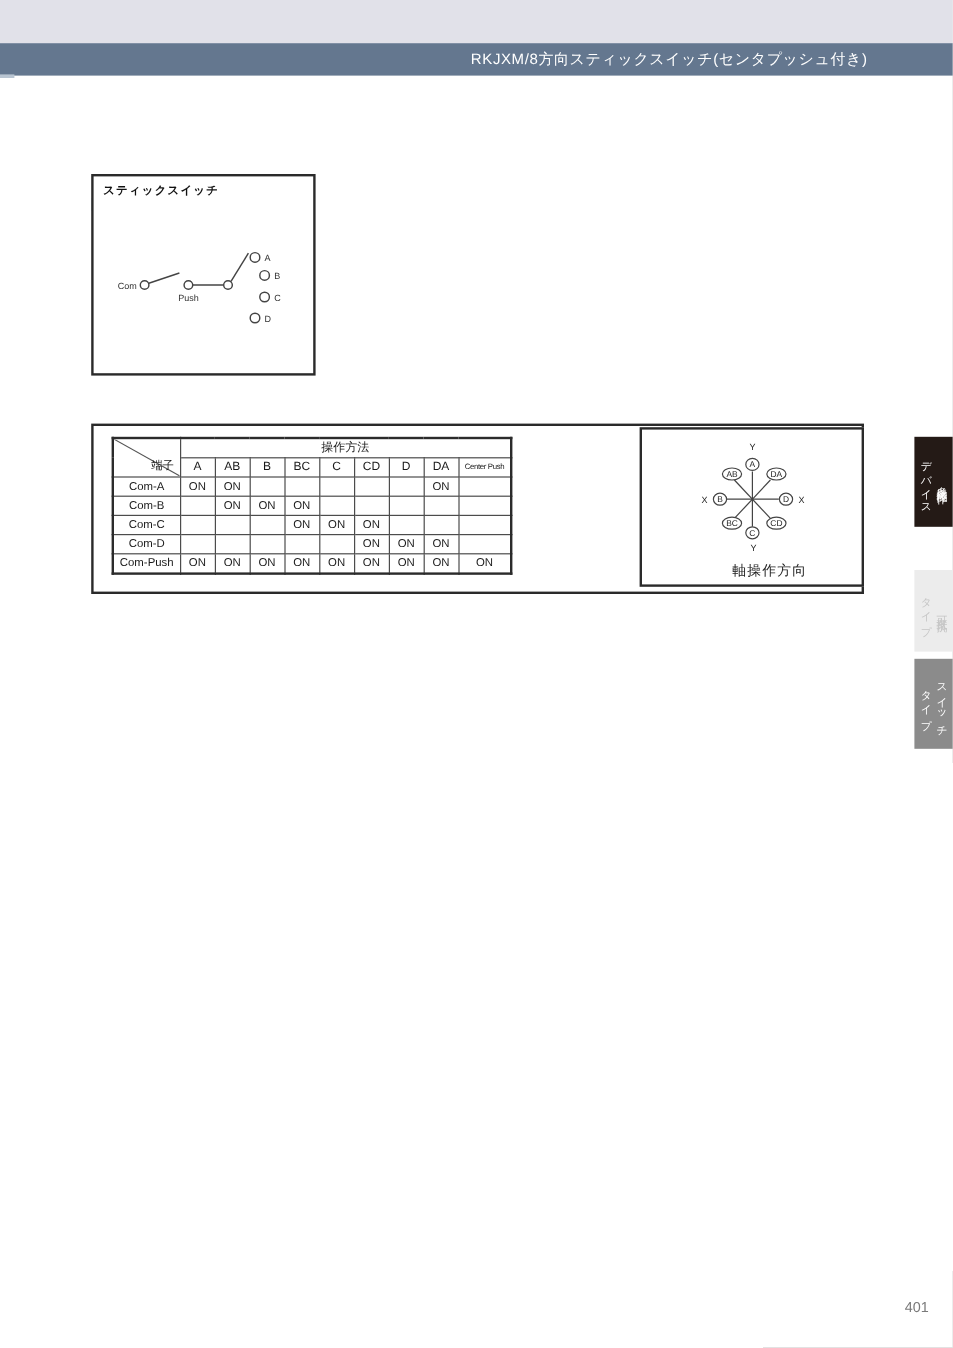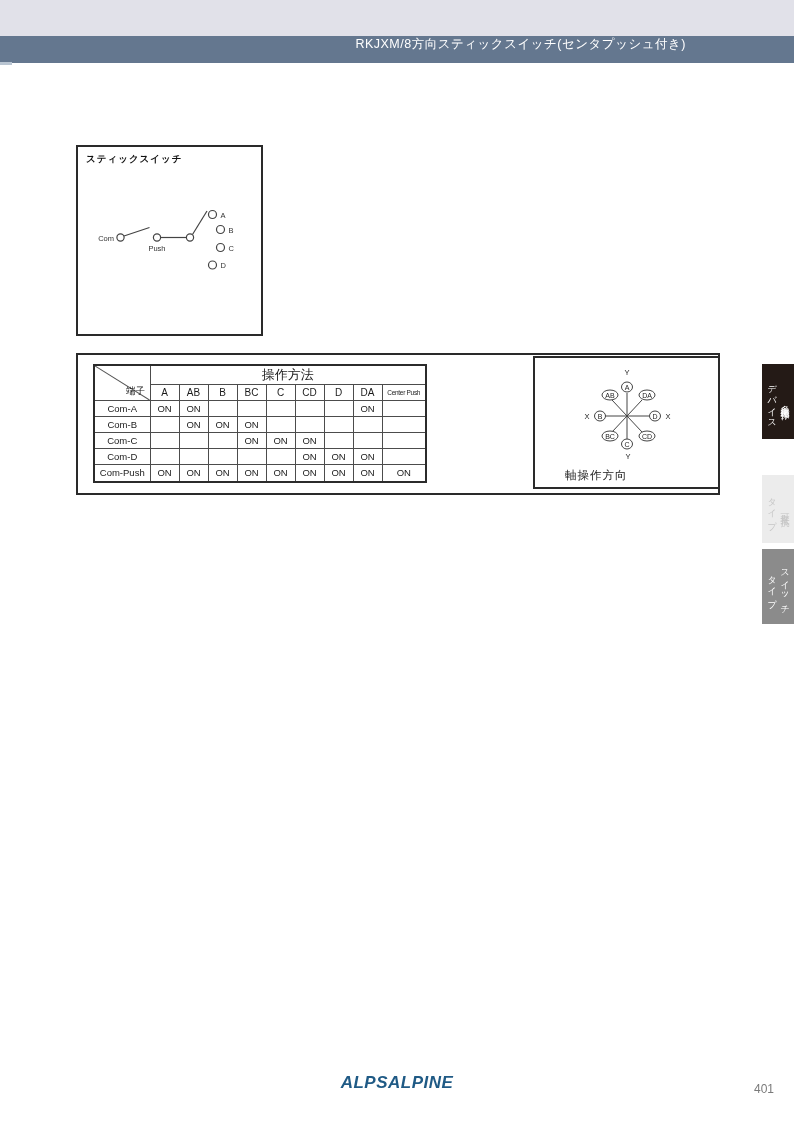--- a/index.html
+++ b/index.html
@@ -2,58 +2,58 @@
 <html><head>
 <meta charset="utf-8">
 <style>
   * { margin:0; padding:0; box-sizing:border-box; }
   body { background:#888; font-family:"Liberation Sans","DejaVu Sans",sans-serif; }
   .page { position:relative; width:794px; height:1123px; background:#ffffff; margin:0 auto; overflow:hidden; }
 
   
   .top-bar { position:absolute; left:0; top:0; width:794px; height:36px; background:#e1e1e9; }
   .title-bar { position:absolute; left:0; top:36px; width:794px; height:27px; background:#64778f;
-               display:flex; align-items:flex-start; justify-content:flex-end; padding-right:108px; }
+               display:flex; align-items:center; justify-content:flex-end; padding-right:71px; }
   .title-bar .title { color:#ffffff; font-size:12.5px; letter-spacing:0.5px; }
   .title-accent { position:absolute; left:0; top:62px; width:12px; height:3px; background:#b9c5d2; }
 
   
   .sec-head { position:absolute; display:flex; align-items:center;margin-top:37px; }
   .sec-head .sq { width:11px; height:11px; background:#1e6b96; margin-right:3px; }
   .sec-head .sec-label { font-size:13px; color:#1a1a1a; letter-spacing:1px; }
 
   
-  .circuit-box { position:absolute; left:76px; top:145px; width:187px; height:191px;
+  .circuit-box { position:absolute; left:76px; top:145px; width:187px; height:168px;
                  border:2px solid #2a2a2a; background:#fff; }
   .circuit-title { position:absolute; left:8px; top:6px; font-size:9.5px; font-weight:bold;
                    color:#111; letter-spacing:1px; }
   .circuit-box svg { position:absolute; left:0; top:0; }
 
   
   .chart-box { position:absolute; left:76px; top:353px; width:644px; height:142px;
                border:2px solid #2a2a2a; background:#fff; }
 
   
   table.out { position:absolute; left:15px; top:9px; border-collapse:collapse; table-layout:fixed; }
   table.out td, table.out th { border:1px solid #4c4c4c; text-align:center; vertical-align:middle;
                font-size:9.5px; color:#1a1a1a; padding:0; font-weight:normal; overflow:hidden; }
-  table.out th.group { font-size:13px; }
+  table.out th.group { font-size:10px; }
   table.out th.colh { font-size:10px; }
   table.out th.small { font-size:6.5px; letter-spacing:-0.3px; }
   table.out { border:2px solid #2b2b2b; }
   td.corner { position:relative; }
   td.corner svg { position:absolute; left:0; top:0; width:100%; height:100%; }
   .corner-label { position:absolute; left:3px; bottom:2px; font-size:9.5px; color:#1a1a1a;padding-left:28px; }
   td.rowlabel { font-size:9.5px; }
 
   
   .axis-box { position:absolute; left:455px; top:1px; width:187px; height:133px;
               border:2px solid #2a2a2a; background:#fff; }
   .axis-box svg { position:absolute; left:0; top:0; }
-  .axis-caption { position:absolute; left:0; bottom:4px; width:100%; 
+  .axis-caption { position:absolute; left:0; bottom:4px; width:100%; text-align:center;
                   font-size:11.5px; color:#222; letter-spacing:1px;padding-left:30px; }
 
   
   .side-tab { position:absolute; left:762px; width:32px; display:flex; align-items:center;
               justify-content:center; }
   .tab-devices { top:364px; height:75px; }
   .tab-vr { top:475px; height:68px; }
   .tab-switch { top:549px; height:75px; }
   .vtext { writing-mode:vertical-rl; font-size:9px; line-height:13px; letter-spacing:1.5px;
            text-align:center; }
@@ -260,16 +260,15 @@
       <span>タイプ</span>
     </div>
   </div>
   <div class="side-tab tab-switch" style="background: rgb(139, 139, 139); color: rgb(255, 255, 255);">
     <div class="vtext">
       <span>スイッチ</span>
       <span>タイプ</span>
     </div>
   </div>
 
-  <div class="footer-logo" style="color: rgb(31, 90, 133);">ALPSALPINE</div>
   <div class="page-num">401</div>
 
 </div>
 
 </body></html>

